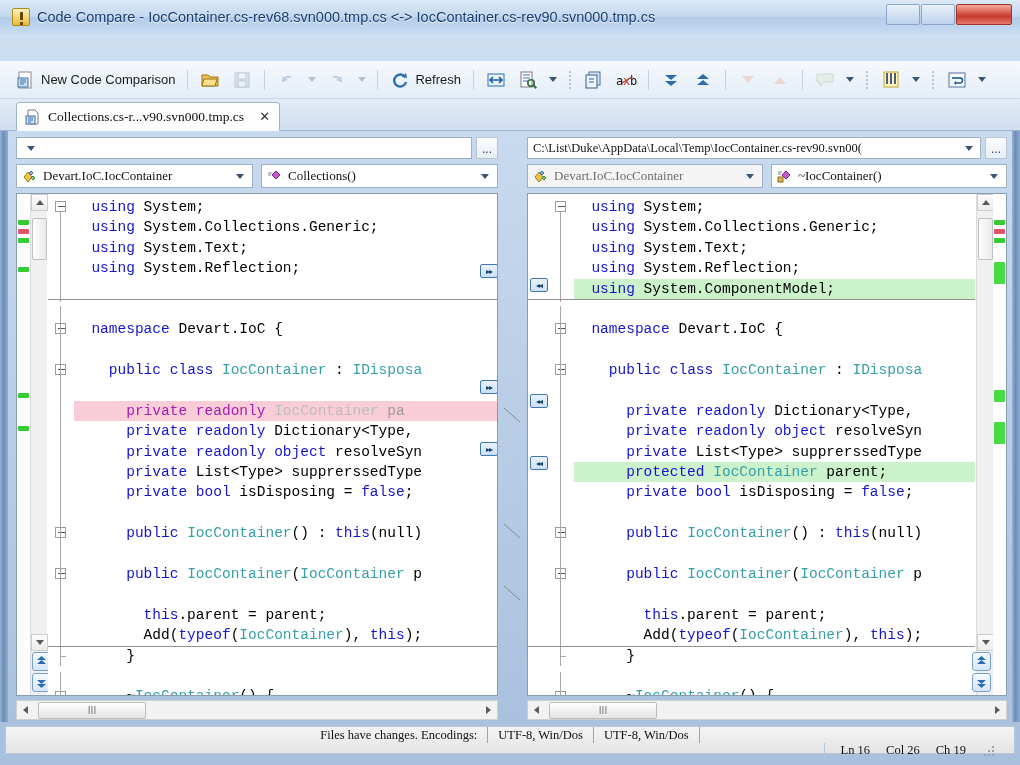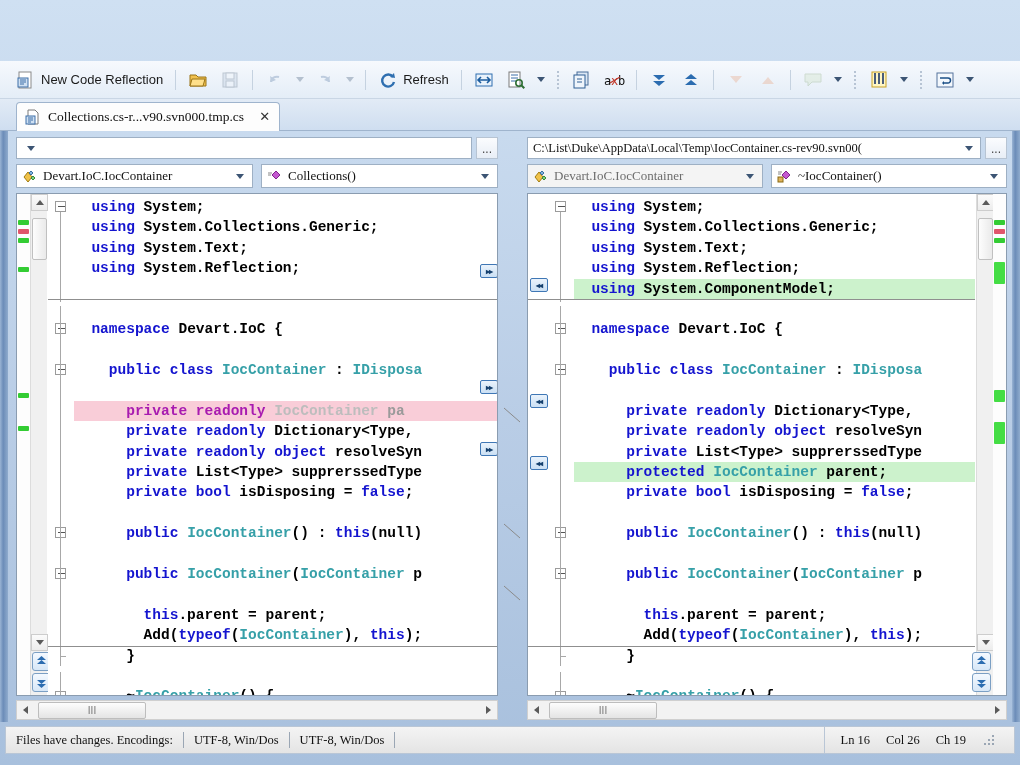--- a/index.html
+++ b/index.html
@@ -170,21 +170,21 @@
 
   .navbtn {
     position: absolute; width: 19px; height: 19px; left: 18px;
     border: 1px solid #7b9fc4; border-radius: 3px;
     background: linear-gradient(180deg,#f4f9ff,#d7e7f7);
     display: flex; align-items: center; justify-content: center;
   }
 
   
   .codewrap {
-    position: absolute; top: 0; bottom: 0; overflow: hidden; background: #fff; font-weight: bold;
+    position: absolute; top: 0; bottom: 0; overflow: hidden; background: #fff;
   }
   .fold {
     position: absolute; top: 0; bottom: 0; width: 26px; background: #fff;
   }
   .codelines {
     position: absolute; top: 0; left: 0; right: 0; bottom: 0;
     font-family: "Liberation Mono", monospace; font-size: 14.5px; line-height: 20.4px;
     padding-top: 3px; white-space: pre;
   }
   .cl { height: 20.4px; position: relative; white-space: pre; }
@@ -240,21 +240,21 @@
   .rail { position: absolute; top: 131px; width: 8px; height: 591px;
           background: linear-gradient(90deg,#9ab4d4,#6b8cb8 40%,#8fabcd); }
   .rail.l { left: 0; }
   .rail.r { left: 1012px; width: 8px; }
 
   
   .statusbar {
     position: absolute; left: 5px; top: 726px; width: 1010px; height: 28px;
     background: linear-gradient(180deg,#f4f4f4,#e4e4e4);
     border: 1px solid #b9c6d6; display: flex; align-items: center;
-    font-size: 12.5px; color: #111; font-family: "Liberation Serif", serif;
+    font-size: 12.5px; color: #111; font-family: "Liberation Serif", serif; flex-direction: column;
   }
   .sb-main { padding-left: 10px; display: flex; align-items: center; gap: 0; }
   .sb-div { width: 1px; height: 16px; background: #9aa6b4; margin: 0 10px; }
   .sb-right {
     margin-left: auto; display: flex; align-items: center; gap: 16px;
     border-left: 1px solid #b9c6d6; height: 26px; padding: 0 14px 0 16px;
   }
   .grip { width: 14px; height: 14px; margin-right: 4px;
     background:
       radial-gradient(circle 1px at 3px 11px,#9aa6b4 99%,transparent),
@@ -263,33 +263,42 @@
       radial-gradient(circle 1px at 7px 7px,#9aa6b4 99%,transparent),
       radial-gradient(circle 1px at 11px 7px,#9aa6b4 99%,transparent),
       radial-gradient(circle 1px at 11px 3px,#9aa6b4 99%,transparent);
   }
 </style>
 </head>
 <body>
 
 <div id="app">
 
+  <div class="titlebar">
+    <div class="title-icon"></div>
+    <div class="title-text">Code Compare - IocContainer.cs-rev68.svn000.tmp.cs &lt;-&gt; IocContainer.cs-rev90.svn000.tmp.cs</div>
+    <div class="winbtns">
+      <div class="winbtn"></div>
+      <div class="winbtn"></div>
+      <div class="winbtn close"></div>
+    </div>
+  </div>
 
 
   <div class="toolbar">
 
     <div class="tb-btn">
       <span class="ico">
         <svg width="20" height="20" viewBox="0 0 20 20">
           <rect x="3" y="2" width="12" height="16" fill="#fff" stroke="#8a8a8a"></rect>
           <rect x="2" y="8" width="10" height="9" fill="#cfe0f2" stroke="#3c6fa8"></rect>
           <path d="M4 10h6M4 12h6M4 14h4" stroke="#3c6fa8" stroke-width="1"></path>
         </svg>
       </span>
-      <span>New Code Reflection</span>
+      <span>New Code Comparison</span>
     </div>
 
     <div class="tb-sep"></div>
 
     <div class="tb-btn">
       <span class="ico">
         <svg width="20" height="20" viewBox="0 0 20 20">
           <path d="M2 5h6l2 2h8v9H2z" fill="#f2c14e" stroke="#9a7518"></path>
           <path d="M4 9h13l-2 7H2z" fill="#ffe08a" stroke="#9a7518"></path>
         </svg>

